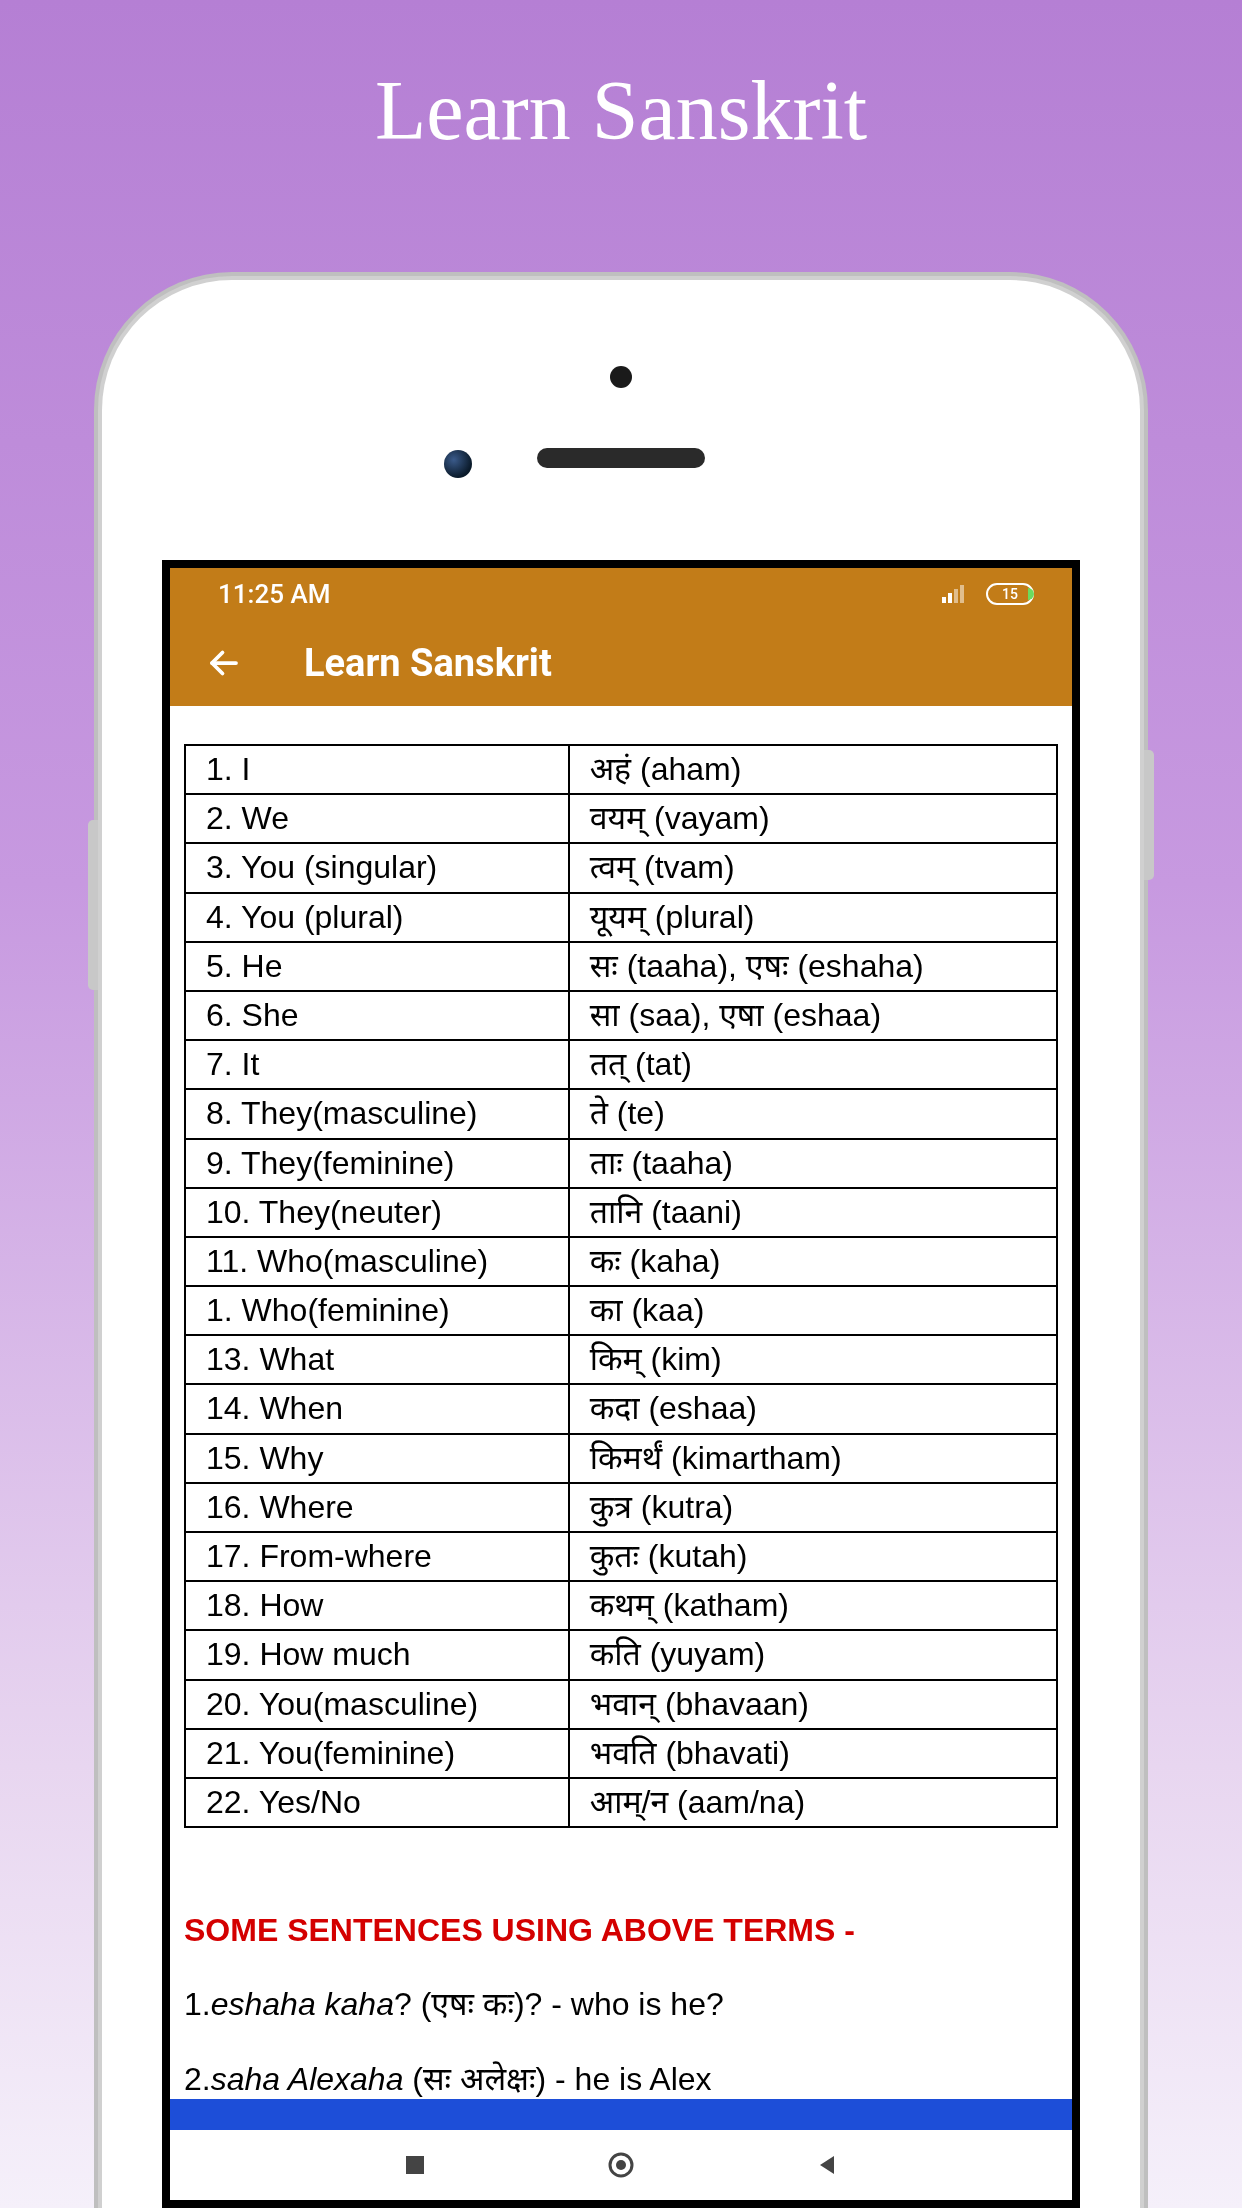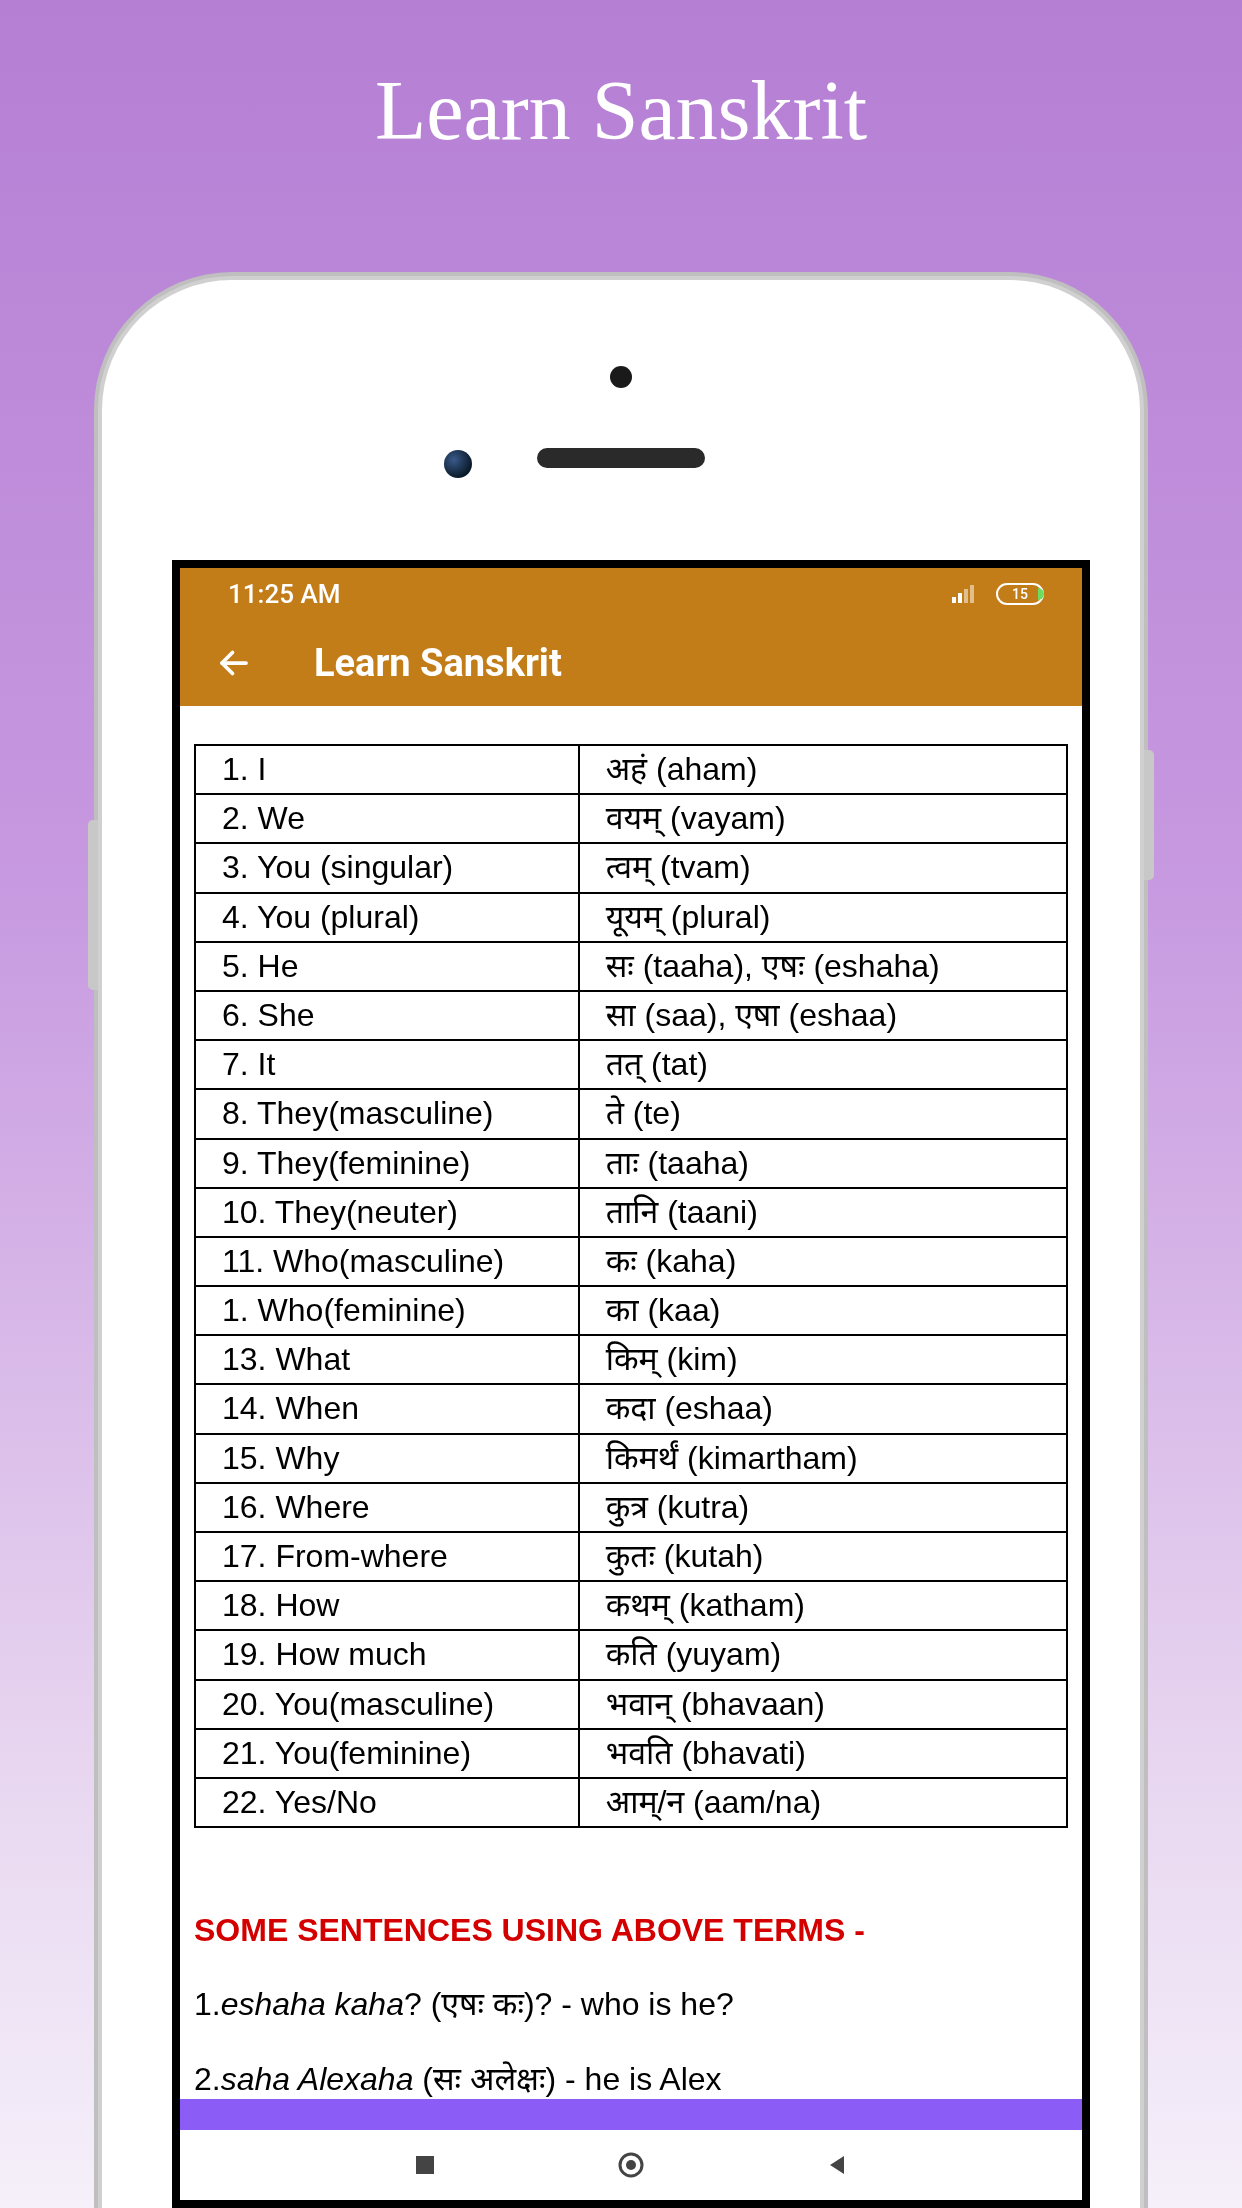--- a/index.html
+++ b/index.html
@@ -80,25 +80,25 @@
     position: absolute;
     right: -14px;
     top: 470px;
     width: 10px;
     height: 130px;
     background: #c8c8c8;
     border-radius: 0 5px 5px 0;
   }
   .screen {
     position: absolute;
-    left: 172px;
+    left: 162px;
     top: 560px;
     width: 918px;
     height: 1648px;
-    background: #8b5cf6;
+    background: #1d4ed8;
     border: 8px solid #000000;
     overflow: hidden;
   }
   .status-bar {
     height: 52px;
     background: #c27c18;
     color: #ffffff;
     display: flex;
     align-items: center;
     justify-content: space-between;
@@ -156,21 +156,21 @@
   .content {
     background: #ffffff;
     padding: 38px 14px 0 14px;
   }
   table.vocab {
     width: 100%;
     border-collapse: collapse;
   }
   table.vocab td {
     border: 2px solid #000000;
-    padding: 2px 26px;
+    padding: 2px 20px;
     font-size: 32px;
     font-family: Arial, sans-serif;
     line-height: 1.35;
   }
   table.vocab td:first-child { width: 44%; }
   .sentences-heading {
     color: #d40000;
     font-weight: 700;
     font-size: 32px;
     margin-top: 84px;

